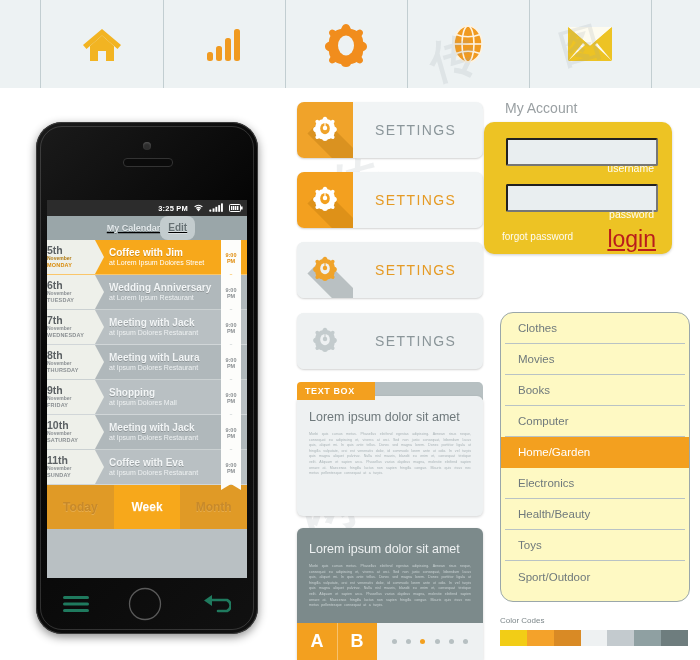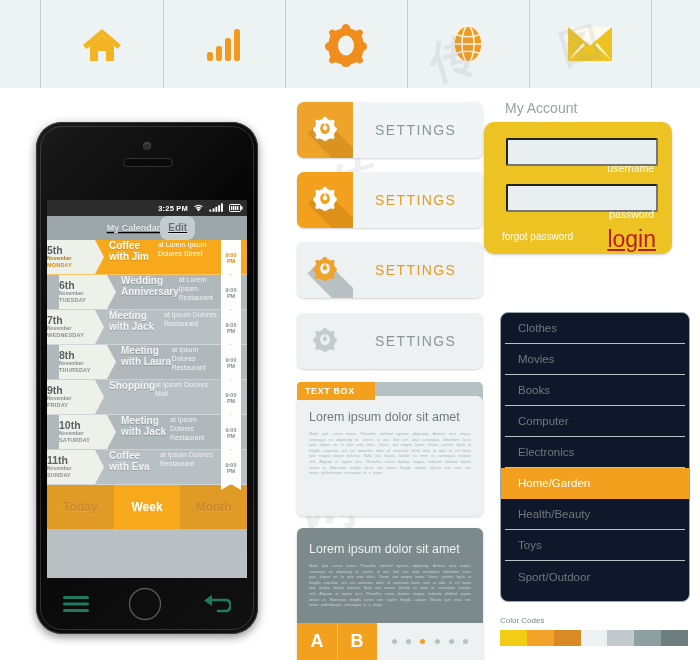--- a/index.html
+++ b/index.html
@@ -70,38 +70,38 @@
     display:flex;align-items:center;justify-content:center;text-decoration:underline;
   }
   .calhead .title{color:#e4eaec;font-size:9px;font-weight:bold;padding-left:8px;
     text-shadow:0 1px 0 rgba(0,0,0,.25);}
   .calhead .edit{background:#c3ccce;color:#667174;font-size:10px;font-weight:bold;
     height:24px;line-height:24px;padding:0 8px;
     text-shadow:0 1px 0 rgba(255,255,255,.4);border-radius:8px;}
 
   .evrow{position:relative;height:34px;display:flex;align-items:stretch;
     border-bottom:1px solid rgba(255,255,255,.35);}
-  .evrow.alt{background:#b0b8bb;padding-left:12px;}
+  .evrow.alt{background:#b0b8bb;}
   .evrow.active{background:#f7a81b;}
   .ev-date{
     position:relative;width:48px;background:#eef0ea;
     display:flex;flex-direction:column;align-items:flex-start;justify-content:center;
     z-index:2;
   }
   .ev-date:after{
     content:"";position:absolute;right:-9px;top:0;width:0;height:0;
     border-top:17px solid transparent;border-bottom:17px solid transparent;
     border-left:9px solid #eef0ea;
   }
   .ev-day{font-size:10.5px;font-weight:bold;color:#5d6265;line-height:10px;}
   .ev-mon{font-size:5px;font-weight:bold;color:#8a8f92;line-height:7px;}
   .ev-wd{font-size:5.5px;font-weight:bold;color:#8a8f92;line-height:7px;letter-spacing:.2px;}
   .evrow.active .ev-mon{color:#b07a12;}
   .evrow.active .ev-wd{color:#d98c0c;}
-  .ev-body{flex:1;padding-left:14px;display:flex;flex-direction:row;
+  .ev-body{flex:1;padding-left:14px;display:flex;flex-direction:column;
     justify-content:center;}
   .ev-title{font-size:10px;font-weight:bold;color:#f2f5f6;line-height:11px;
     text-shadow:0 1px 0 rgba(0,0,0,.2);}
   .evrow.active .ev-title{color:#ffffff;text-shadow:0 1px 0 rgba(150,90,0,.35);}
   .ev-sub{font-size:7px;color:#eef1f2;line-height:9px;}
   .evrow.active .ev-sub{color:#fff;}
   .ev-tag{
     position:relative;width:20px;margin-right:6px;background:#fdfdfb;
     display:flex;flex-direction:column;align-items:center;justify-content:center;
     padding-top:1px;
@@ -210,21 +210,21 @@
     padding:0 4px;box-sizing:border-box;box-shadow:0 1px 2px rgba(0,0,0,.18);}
   .search input{
     flex:1;height:18px;border:0;border-radius:9px;background:#eef1f2;
     color:#9aa5a8;font-size:9.5px;padding:0 9px;outline:none;
     font-family:"Liberation Sans",sans-serif;
   }
   .search .mag{width:26px;display:flex;align-items:center;justify-content:center;}
 
   
   .catlist{position:absolute;left:500px;top:312px;width:188px;height:288px;
-    background:#0f172a;border:1px solid #9aa7aa;border-radius:8px;overflow:hidden;}
+    background:#fef9c3;border:1px solid #9aa7aa;border-radius:13px;overflow:hidden;}
   .catitem{height:31px;display:flex;align-items:center;padding-left:13px;
     font-size:11.5px;color:#6f797c;box-sizing:border-box;
     border-bottom:1px solid #b9c3c5;margin:0 4px;}
   .catitem.on{background:#f3a01f;color:#ffffff;border-bottom:1px solid #f3a01f;
     margin:0;padding-left:17px;}
   .catitem.last{border-bottom:0;}
 
   
   .cc-title{position:absolute;left:500px;top:616px;font-size:8px;color:#7d878a;
     font-weight:normal;}
@@ -580,22 +580,22 @@
     <div class="forgot">forgot password</div>
     <div class="login">login</div>
   </div>
 
 
   <div class="catlist" id="catlist">
       <div class="catitem">Clothes</div>
       <div class="catitem">Movies</div>
       <div class="catitem">Books</div>
       <div class="catitem">Computer</div>
+      <div class="catitem on">Home/Garden</div>
       <div class="catitem">Electronics</div>
-      <div class="catitem on">Home/Garden</div>
       <div class="catitem">Health/Beauty</div>
       <div class="catitem">Toys</div>
       <div class="catitem last">Sport/Outdoor</div>
     </div>
 
   <div class="cc-title">Color Codes</div>
   <div class="ccrow" id="ccrow">
       <div style="background: rgb(242, 205, 22);"></div>
       <div style="background: rgb(244, 162, 42);"></div>
       <div style="background: rgb(217, 138, 37);"></div>

